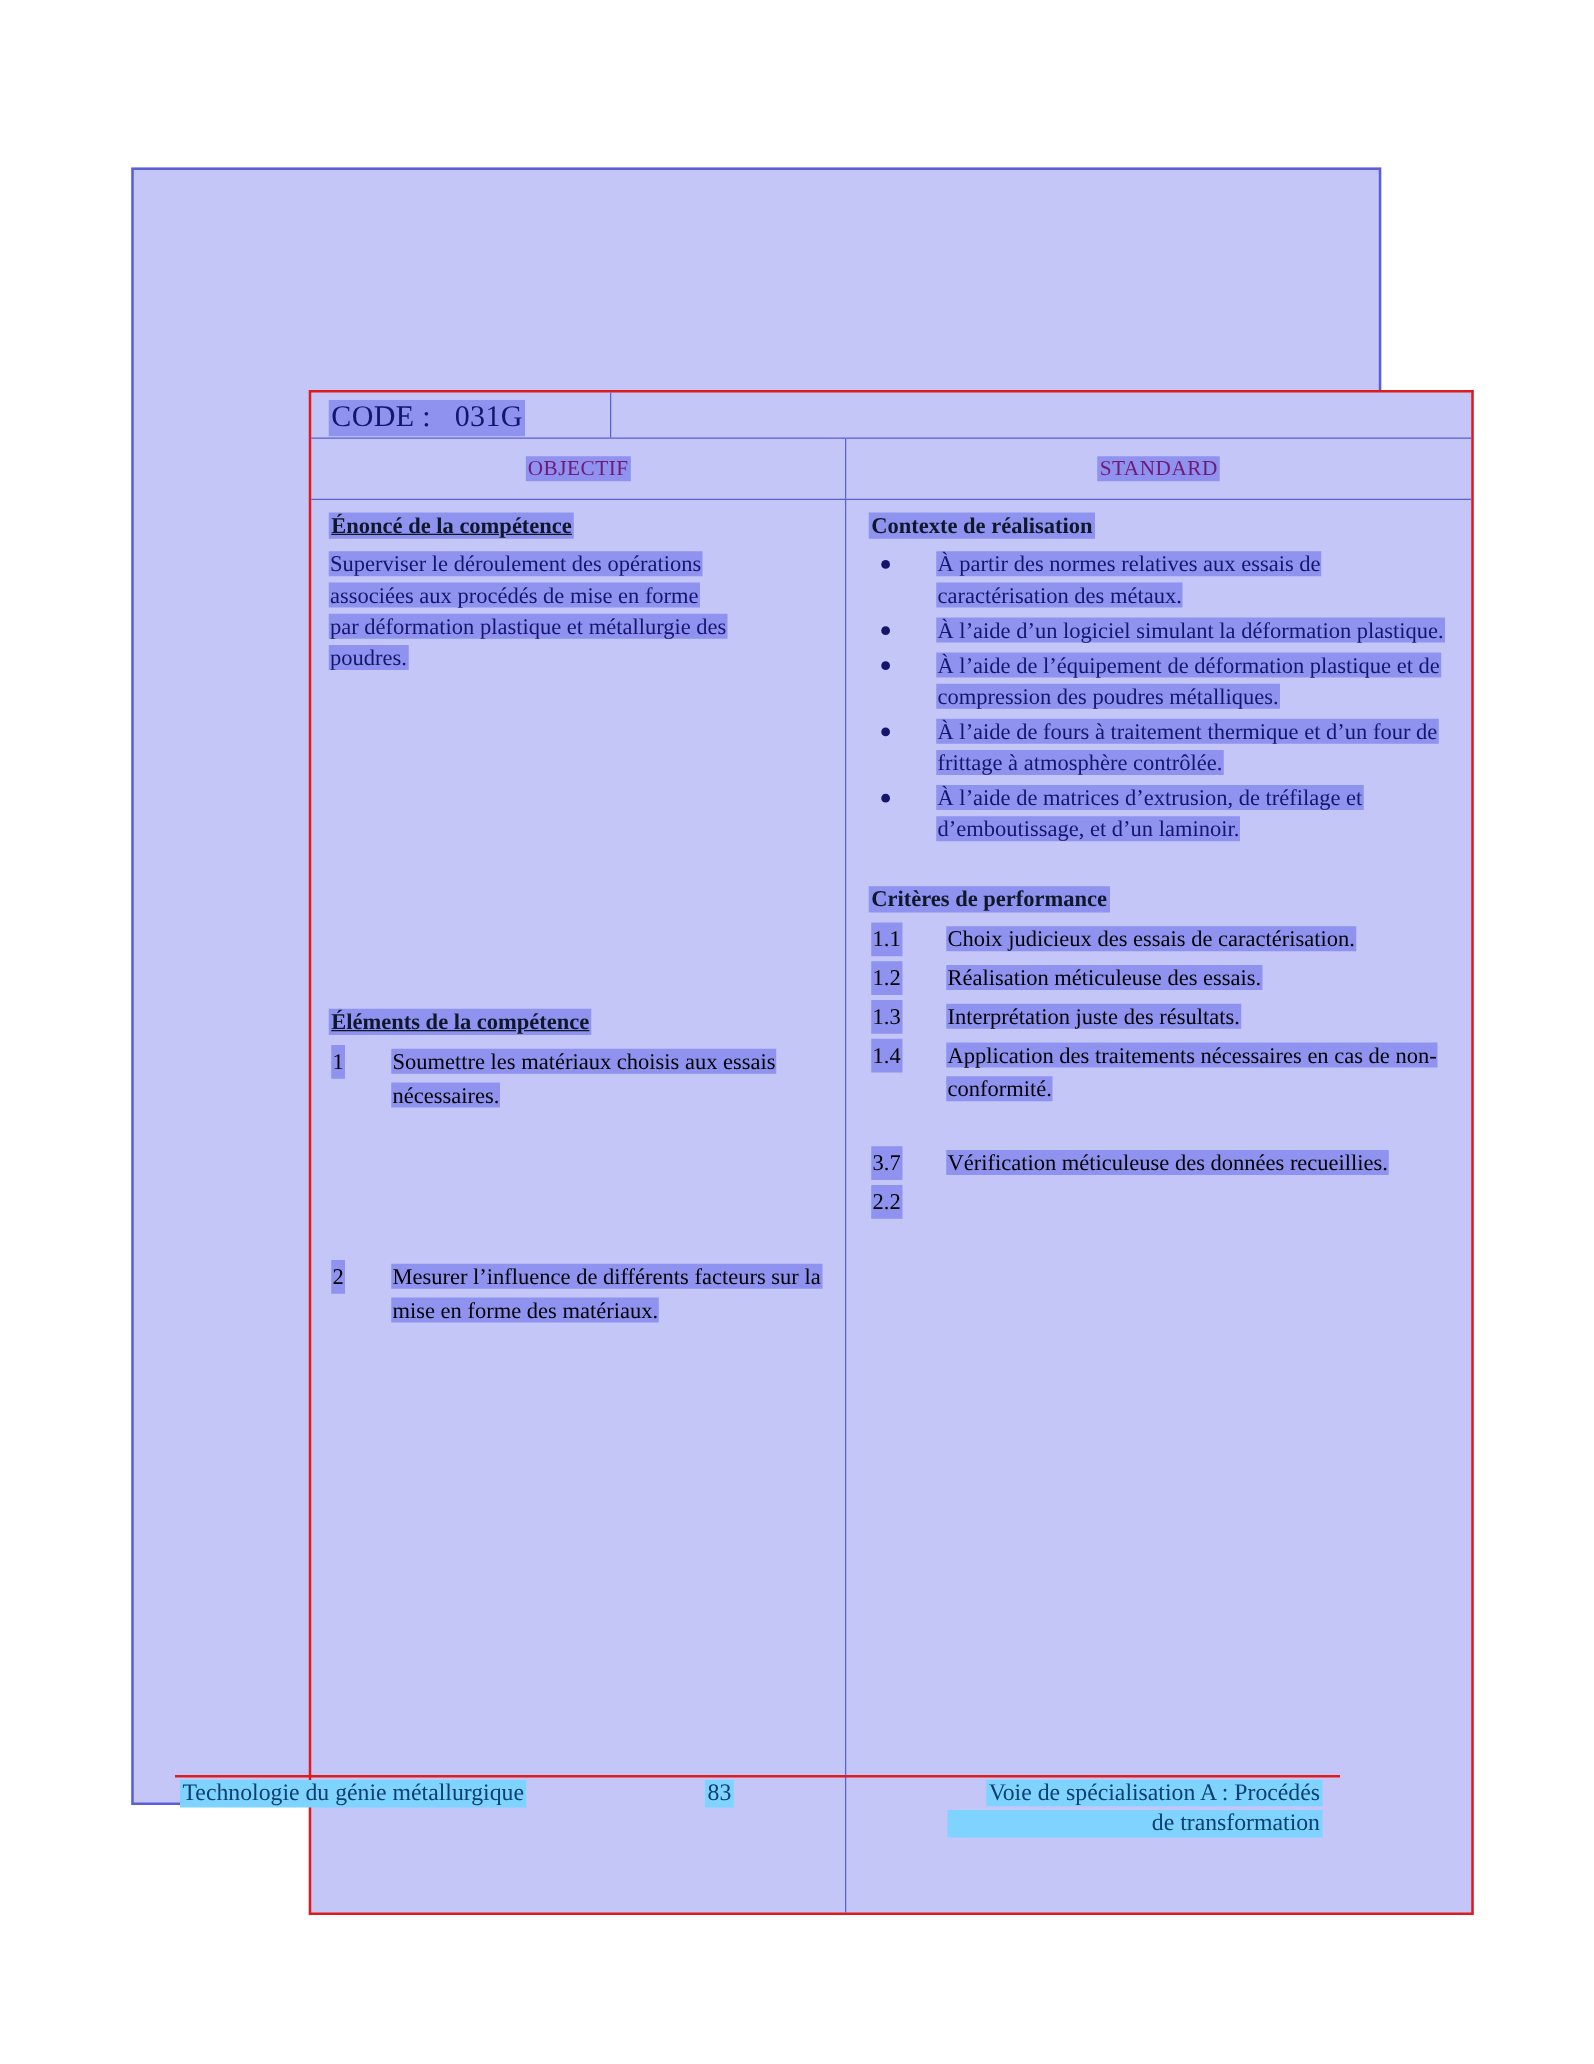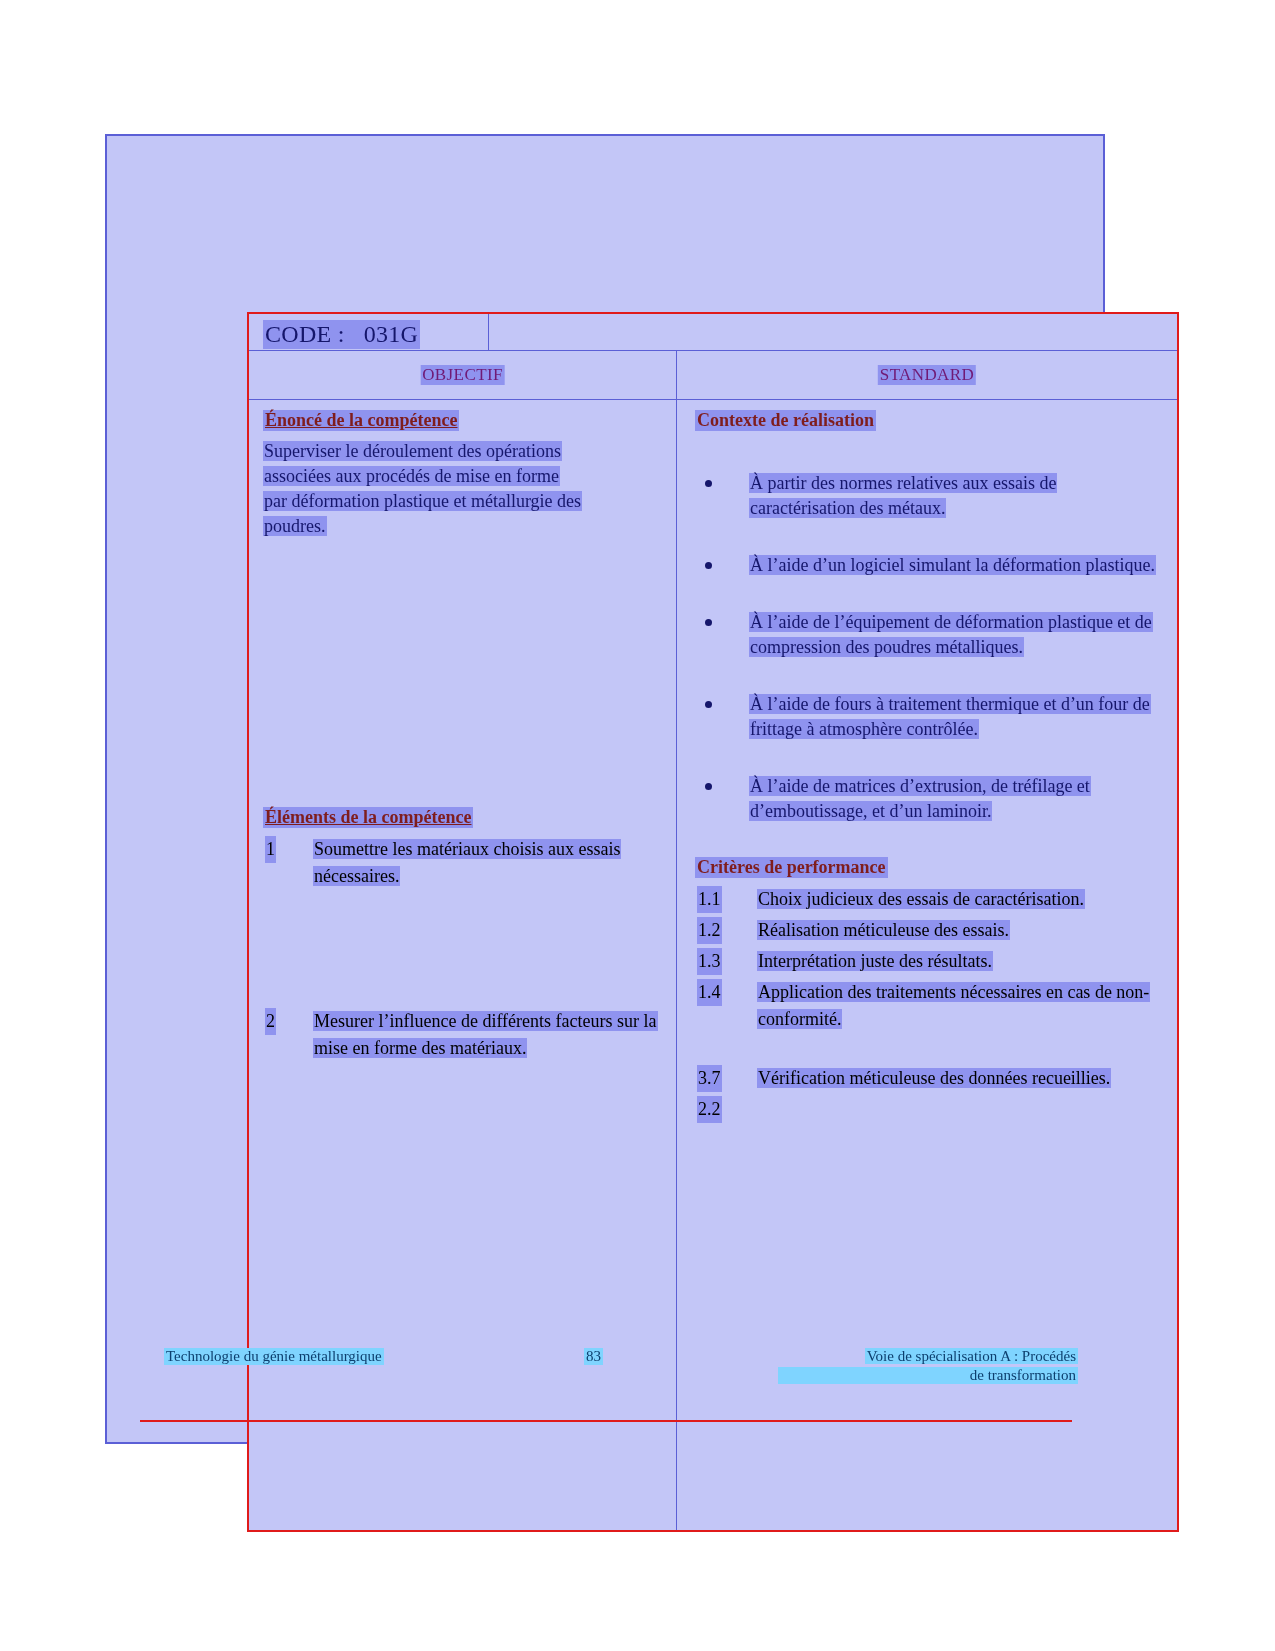--- a/index.html
+++ b/index.html
@@ -122,21 +122,21 @@
     top: 0;
     right: 0;
     height: 100%;
     box-sizing: border-box;
     padding: 10px 12px 0 14px;
   }
 
   .sec-title {
     font-size: 18px;
     font-weight: bold;
-    color: #7f1d1d;
+    color: #0f172a;
     background: #8f93ef;
     display: inline-block;
     padding: 0 2px;
     margin-bottom: 8px;
   }
   .sec-title.underlined {
     text-decoration: underline;
   }
 
   
@@ -153,21 +153,20 @@
     margin: 0;
     padding: 0;
   }
   ul.bullets li {
     position: relative;
     padding-left: 54px;
     margin-bottom: 3px;
     font-size: 18px;
     line-height: 25px;
     color: #15166b;
-    margin-top: 32px;
   }
   ul.bullets li .bullet {
     position: absolute;
     left: 10px;
     top: 9px;
     width: 7px;
     height: 7px;
     background: #15166b;
     border-radius: 50%;
   }
@@ -204,26 +203,25 @@
     box-decoration-break: clone;
     -webkit-box-decoration-break: clone;
   }
   .crit .num { left: 2px; }
   .crit { padding-left: 62px; }
 
   
   .footer {
     position: absolute;
     left: 140px;
-    top: 1348px;
+    top: 1424px;
     width: 932px;
     height: 52px;
-    font-size: 15px;
+    font-size: 19px;
     color: #0d3f6e;
-    margin-left: 20px;
   }
   .footer .f-left {
     position: absolute;
     left: 4px;
     top: 0;
     background: #7fd4ff;
     padding: 0 2px;
     white-space: nowrap;
   }
   .footer .f-center {

